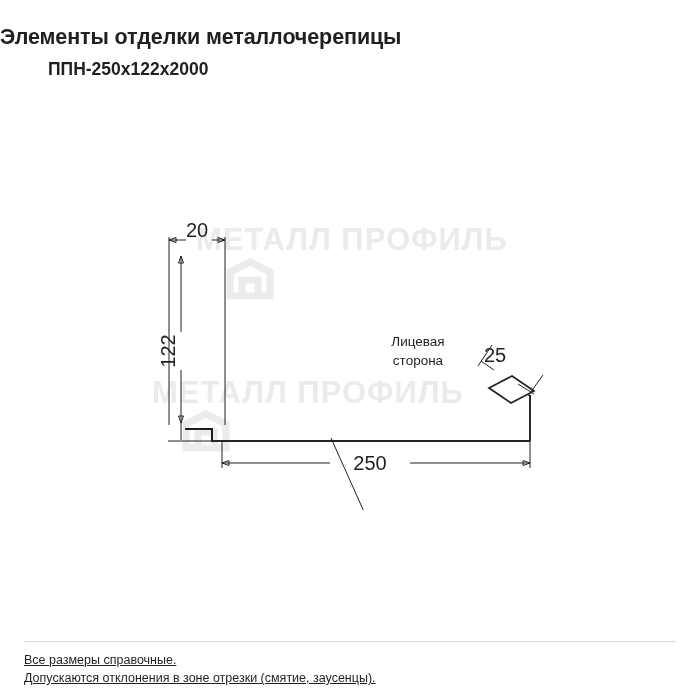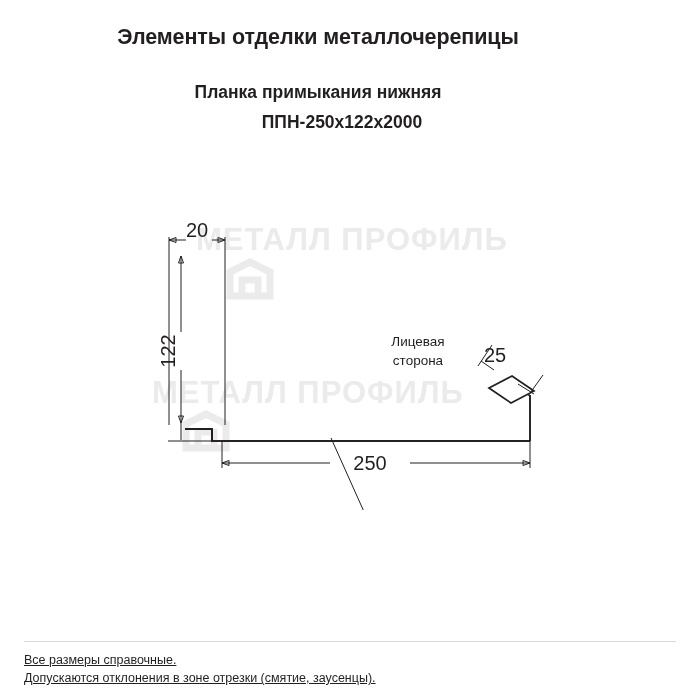--- a/index.html
+++ b/index.html
@@ -19,22 +19,20 @@
     position: absolute;
     left: 0; top: 0;
     width: 700px;
     height: 700px;
   }
   .titles {
     position: absolute;
     left: 0;
     top: 22px;
     width: 558px;
-    text-align: center;
-    padding-left: 39px;
   }
   .title-main {
     font-size: 21.5px;
     font-weight: bold;
     letter-spacing: -0.1px;
     line-height: 30px;
   }
   .title-sub {
     font-size: 17.5px;
     font-weight: bold;
@@ -136,21 +134,20 @@
     <div class="wm wm-1">МЕТАЛЛ ПРОФИЛЬ</div>
     <svg class="wm-logo" style="left:182px; top:410px;" width="48" height="42" viewBox="0 0 48 42">
       <path d="M4 38 L4 14 L24 4 L44 14 L44 38 Z"></path>
       <path d="M16 38 L16 22 L32 22 L32 38"></path>
     </svg>
     <div class="wm wm-2">МЕТАЛЛ ПРОФИЛЬ</div>
   </div>
 
   <div class="titles">
     <div class="title-main">Элементы отделки металлочерепицы</div>
-    <div class="title-sub">Планка примыкания нижняя</div>
     <div class="title-code">ППН-250х122х2000</div>
   </div>
 
   <div class="drawing">
     <svg width="700" height="340" viewBox="0 0 700 340">
 
       <path class="ln thick" d="M185 259 L212 259"></path>
 
       <path class="ln thick" d="M212 259 L212 265"></path>
       <path class="ln thick" d="M212 259 L212 262"></path>

